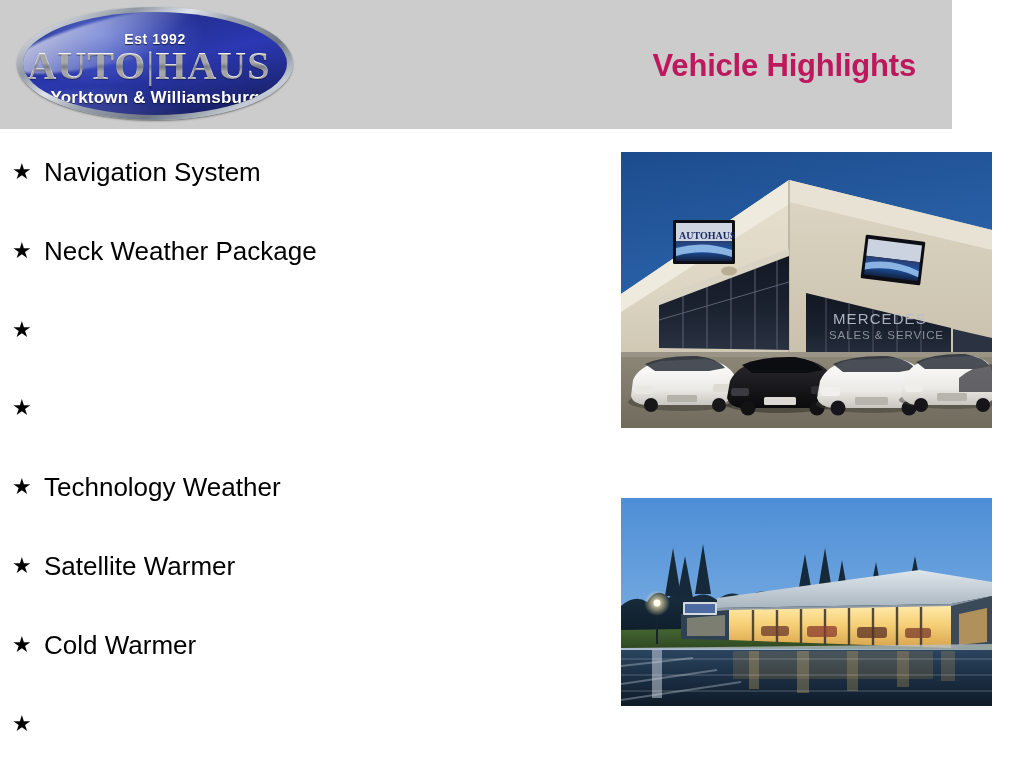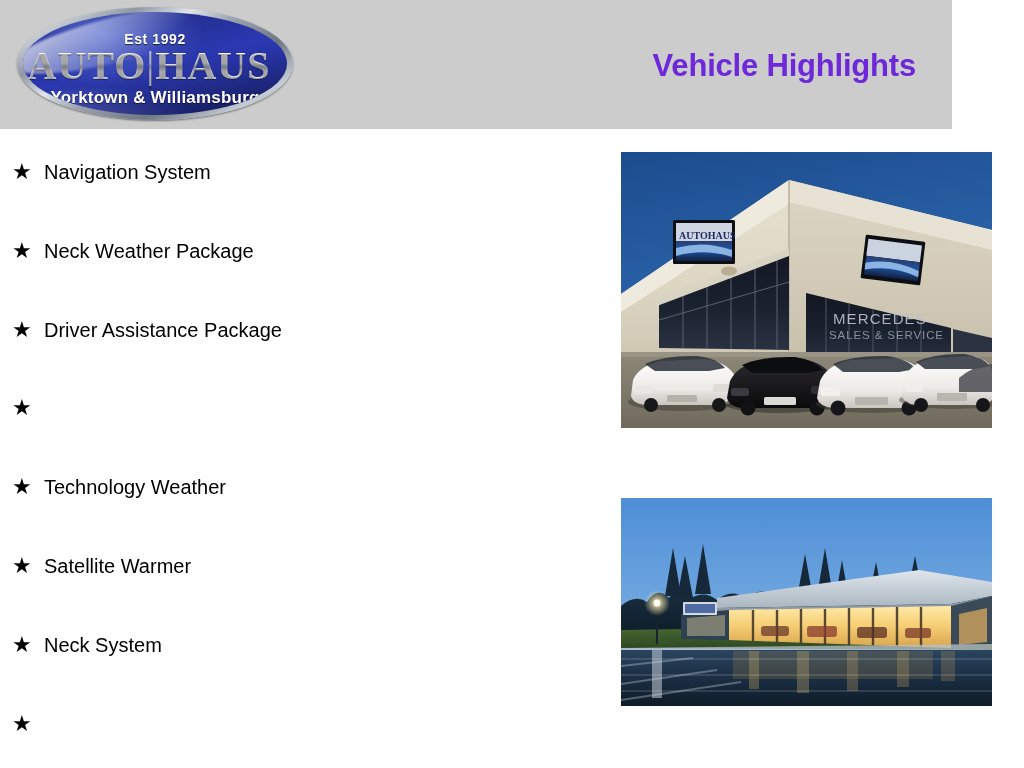--- a/index.html
+++ b/index.html
@@ -124,21 +124,21 @@
     text-shadow: 0 1px 1px rgba(0,0,0,0.6);
   }
 
   
   .page-title {
     position: absolute;
     right: 36px;
     top: 48px;
     font-size: 31px;
     font-weight: bold;
-    color: #6d28d9;
+    color: #be185d;
     letter-spacing: -0.2px;
     white-space: nowrap;
   }
 
   
   .feature-list {
     position: absolute;
     left: 0;
     top: 129px;
     width: 600px;
@@ -152,21 +152,21 @@
     white-space: nowrap;
   }
   .bullet-star {
     width: 32px;
     font-size: 22px;
     line-height: 1;
     color: #000000;
     flex: 0 0 auto;
   }
   .feature-label {
-    font-size: 20px;
+    font-size: 26px;
     color: #000000;
     line-height: 1;
   }
 
   
   .photo {
     position: absolute;
     overflow: hidden;
     background: #000;
   }
@@ -208,36 +208,35 @@
     <div class="feature-item" style="top: 26px;">
       <span class="bullet-star">★</span>
       <span class="feature-label">Navigation System</span>
     </div>
     <div class="feature-item" style="top: 104.8px;">
       <span class="bullet-star">★</span>
       <span class="feature-label">Neck Weather Package</span>
     </div>
     <div class="feature-item" style="top: 183.6px;">
       <span class="bullet-star">★</span>
-      <span class="feature-label">Driver Assistance Package</span>
     </div>
     <div class="feature-item" style="top: 262.4px;">
       <span class="bullet-star">★</span>
     </div>
     <div class="feature-item" style="top: 341.2px;">
       <span class="bullet-star">★</span>
       <span class="feature-label">Technology Weather</span>
     </div>
     <div class="feature-item" style="top: 420px;">
       <span class="bullet-star">★</span>
       <span class="feature-label">Satellite Warmer</span>
     </div>
     <div class="feature-item" style="top: 498.8px;">
       <span class="bullet-star">★</span>
-      <span class="feature-label">Neck System</span>
+      <span class="feature-label">Cold Warmer</span>
     </div>
     <div class="feature-item" style="top: 577.6px;">
       <span class="bullet-star">★</span>
     </div>
   </div>
 
 <div class="photo photo-day">
   <svg viewBox="0 0 371 276" preserveAspectRatio="none" aria-hidden="true">
     <defs>
       <linearGradient id="skyDay" x1="0" y1="0" x2="0.25" y2="1">

